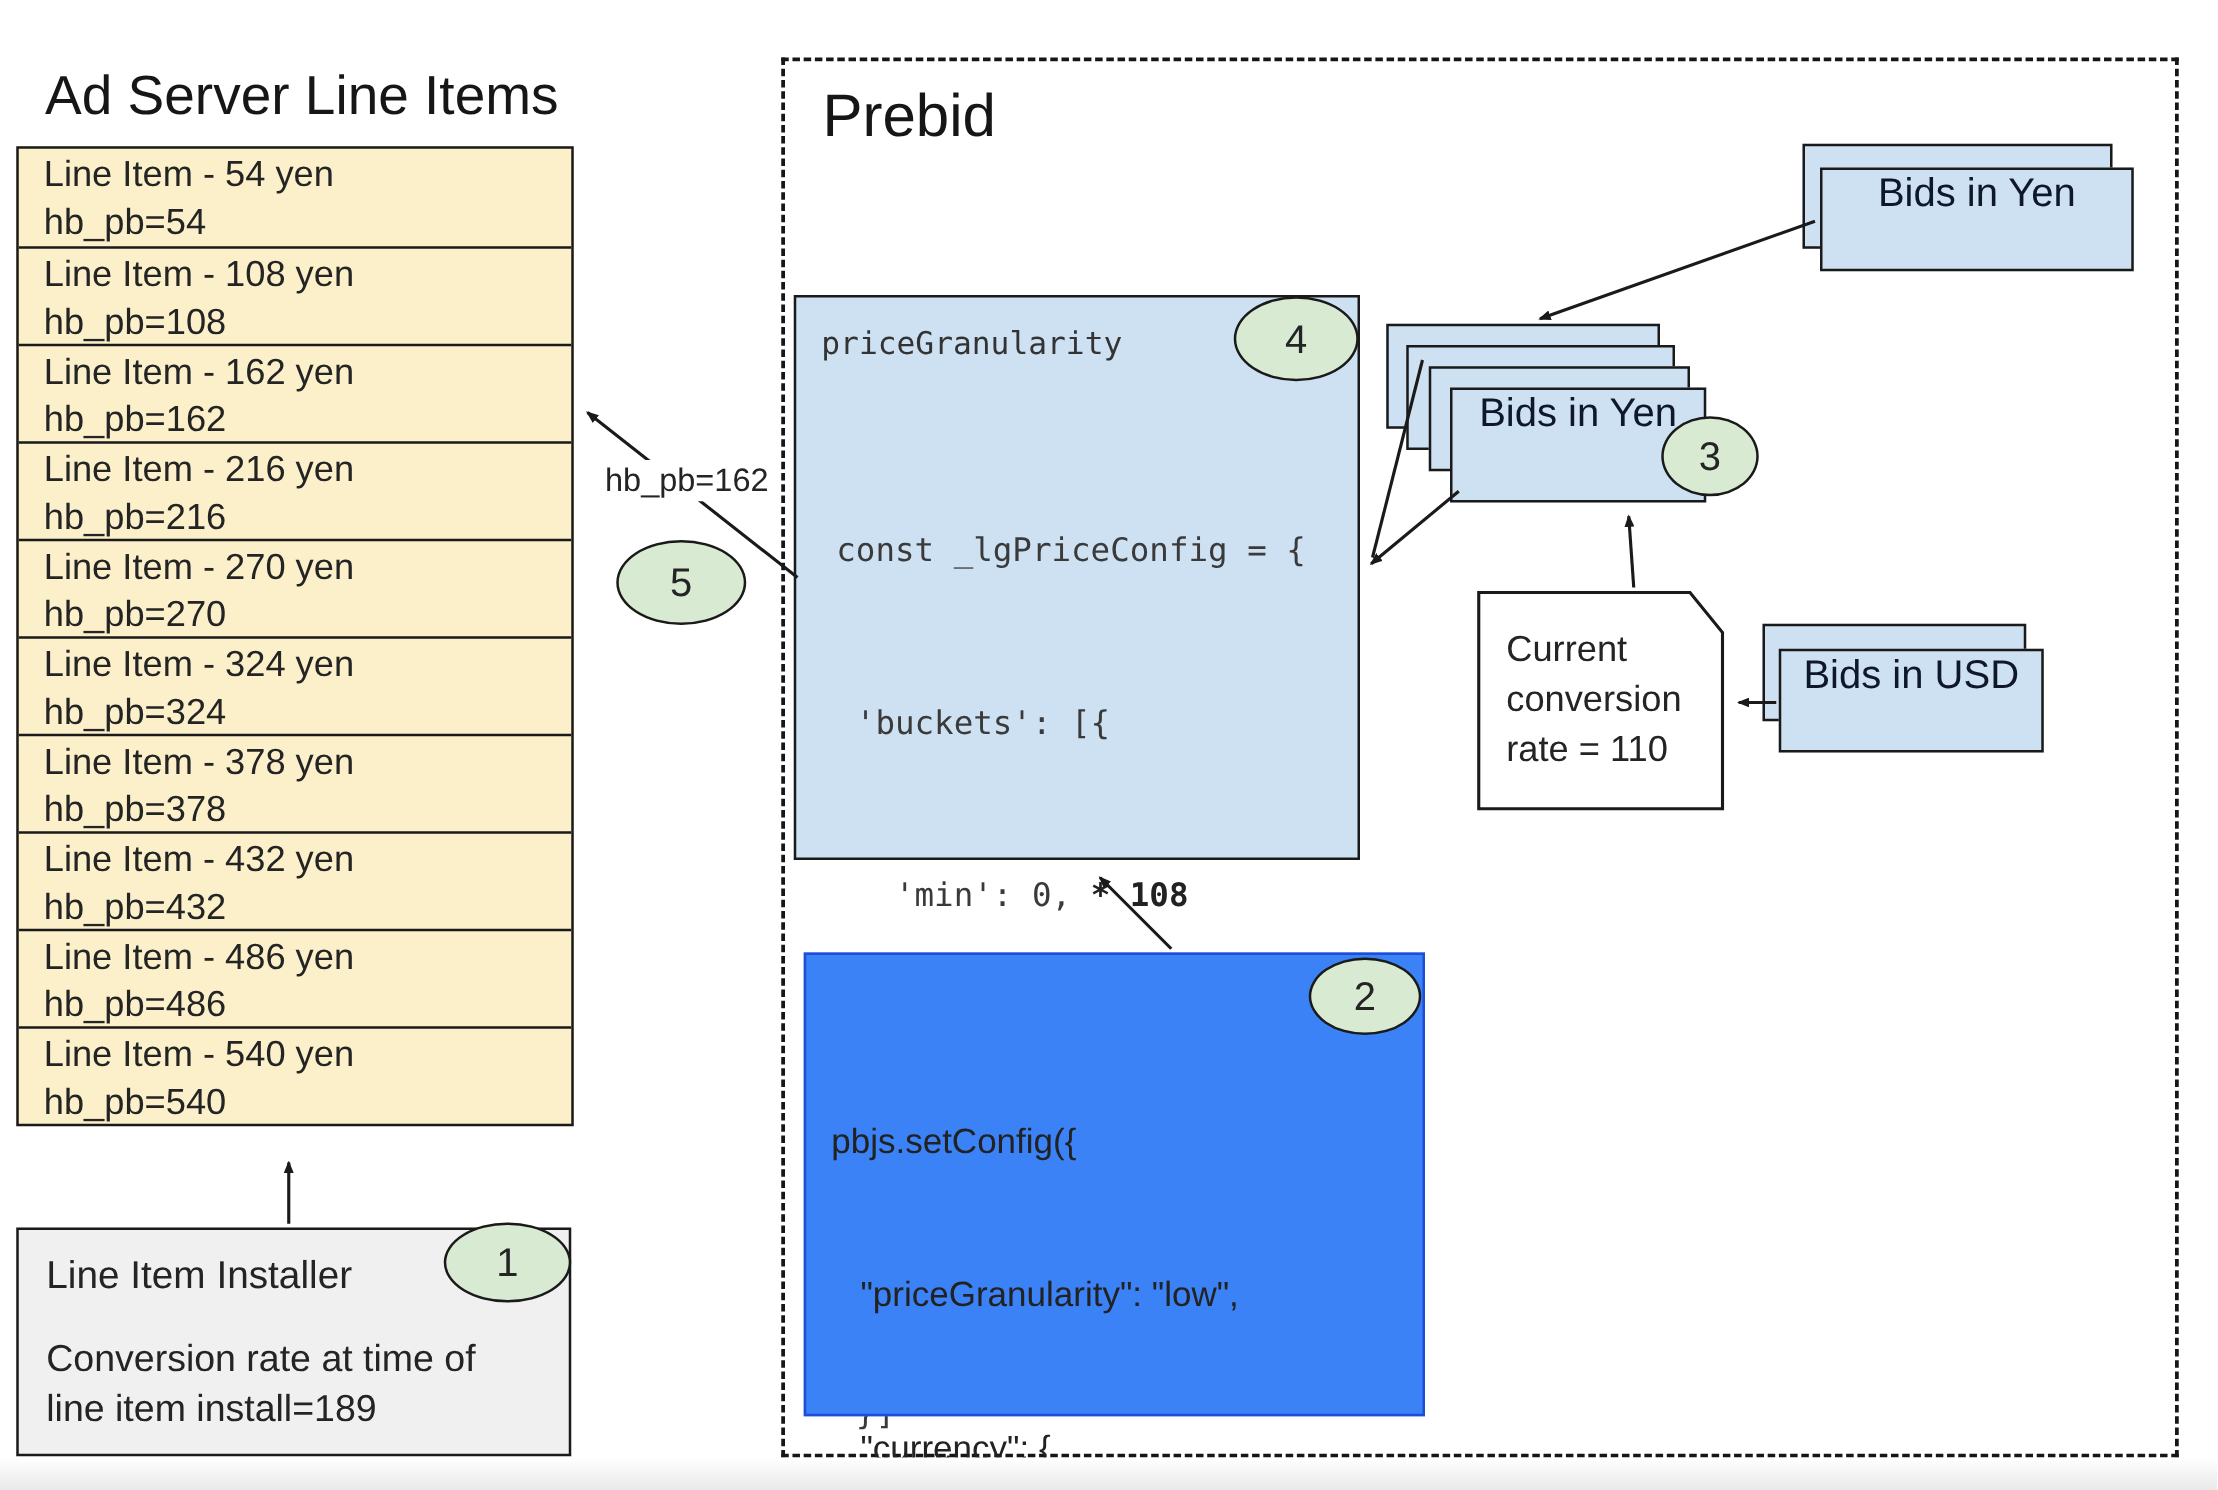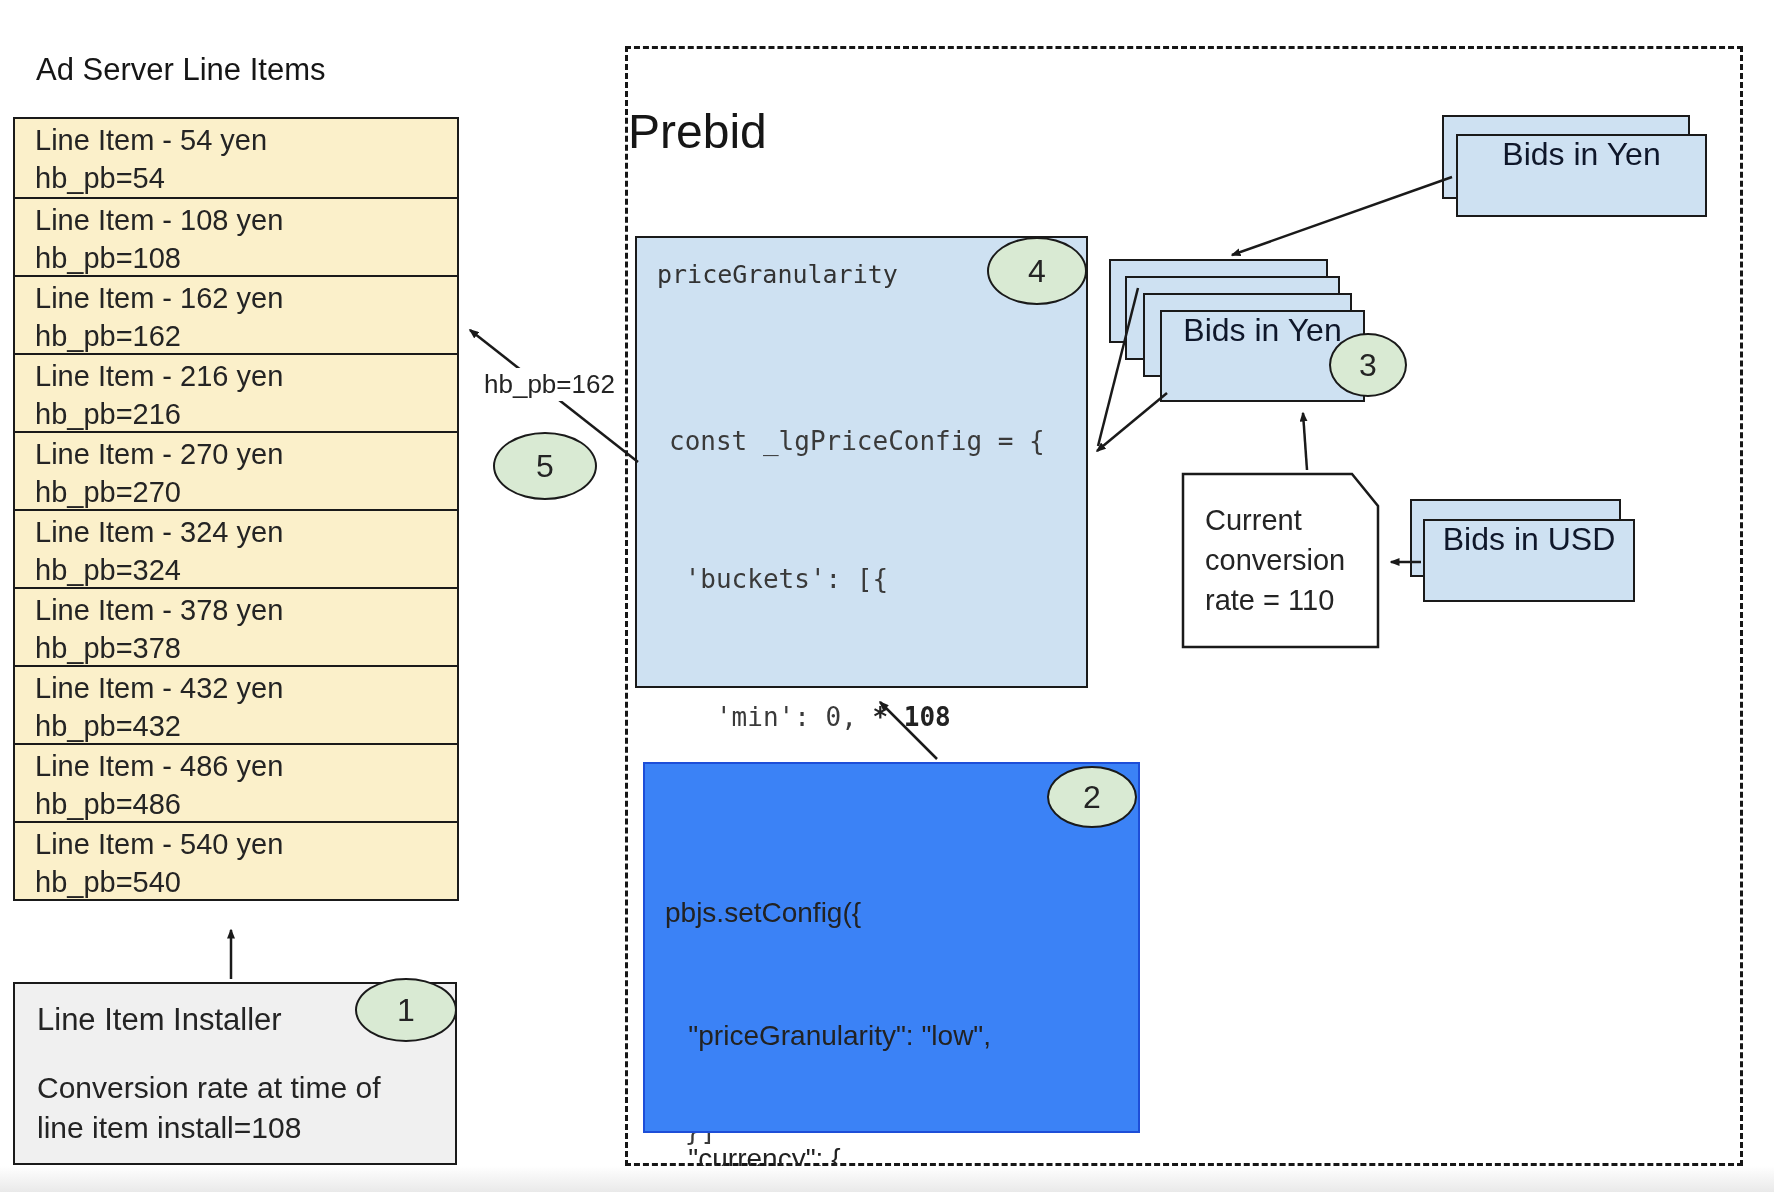--- a/index.html
+++ b/index.html
@@ -1,21 +1,21 @@
 <!DOCTYPE html>
 <html><head>
 <meta charset="utf-8">
 <style>
   html,body { margin:0; padding:0; background:#fff; }
   .canvas {
     position:relative; width:1774px; height:1192px; overflow:hidden;
     background:#ffffff; font-family:"Liberation Sans", sans-serif; color:#1d1d1d;
   }
   .abs { position:absolute; }
-  .title { font-size:31px; color:#161616; white-space:pre; }
+  .title { font-size:44px; color:#161616; white-space:pre; }
 
   
   .li-table { border:2px solid #1a1a1a; background:#fbf0ca; }
   .li-row { height:78px; padding:2px 0 5px 20px; box-sizing:border-box; }
   .li-row + .li-row { border-top:2px solid #1a1a1a; }
   .li-row div { font-size:29px; line-height:38px; white-space:pre; color:#242424; }
 
   
   .installer { border:2px solid #1a1a1a; background:#f0f0f0; box-sizing:border-box; }
   .inst-title { font-size:31px; padding:18px 0 0 22px; white-space:pre; color:#242424; }
@@ -99,25 +99,25 @@
       <div>hb_pb=486</div>
     </div>
     <div class="li-row">
       <div>Line Item - 540 yen</div>
       <div>hb_pb=540</div>
     </div>
   </div>
 
   <div class="abs installer" style="left:13px; top:982px; width:444px; height:183px;">
     <div class="inst-title">Line Item Installer</div>
-    <div class="inst-note">Conversion rate at time of line item install=108</div>
+    <div class="inst-note">Conversion rate at time of line item install=189</div>
   </div>
 
   <div class="abs prebid-box" style="left:625px; top:46px; width:1118px; height:1120px;"></div>
-  <div class="abs title prebid-title" style="left:628px; top:66px;margin-top:38px;">Prebid</div>
+  <div class="abs title prebid-title" style="left:658px; top:66px;">Prebid</div>
 
   <div class="abs bucket" style="left:635px; top:236px; width:453px; height:452px;">
     <div class="bucket-label">priceGranularity</div>
     <div class="bucket-code">
       <div><span>const _lgPriceConfig = {</span><b></b></div>
       <div><span> 'buckets': [{</span><b></b></div>
       <div><span>   'min': 0, </span><b>* 108</b></div>
       <div><span>   'max': 5, </span><b>* 108</b></div>
       <div><span>   'increment': 0.5 </span><b>* 108</b></div>
       <div><span> }]</span><b></b></div>

